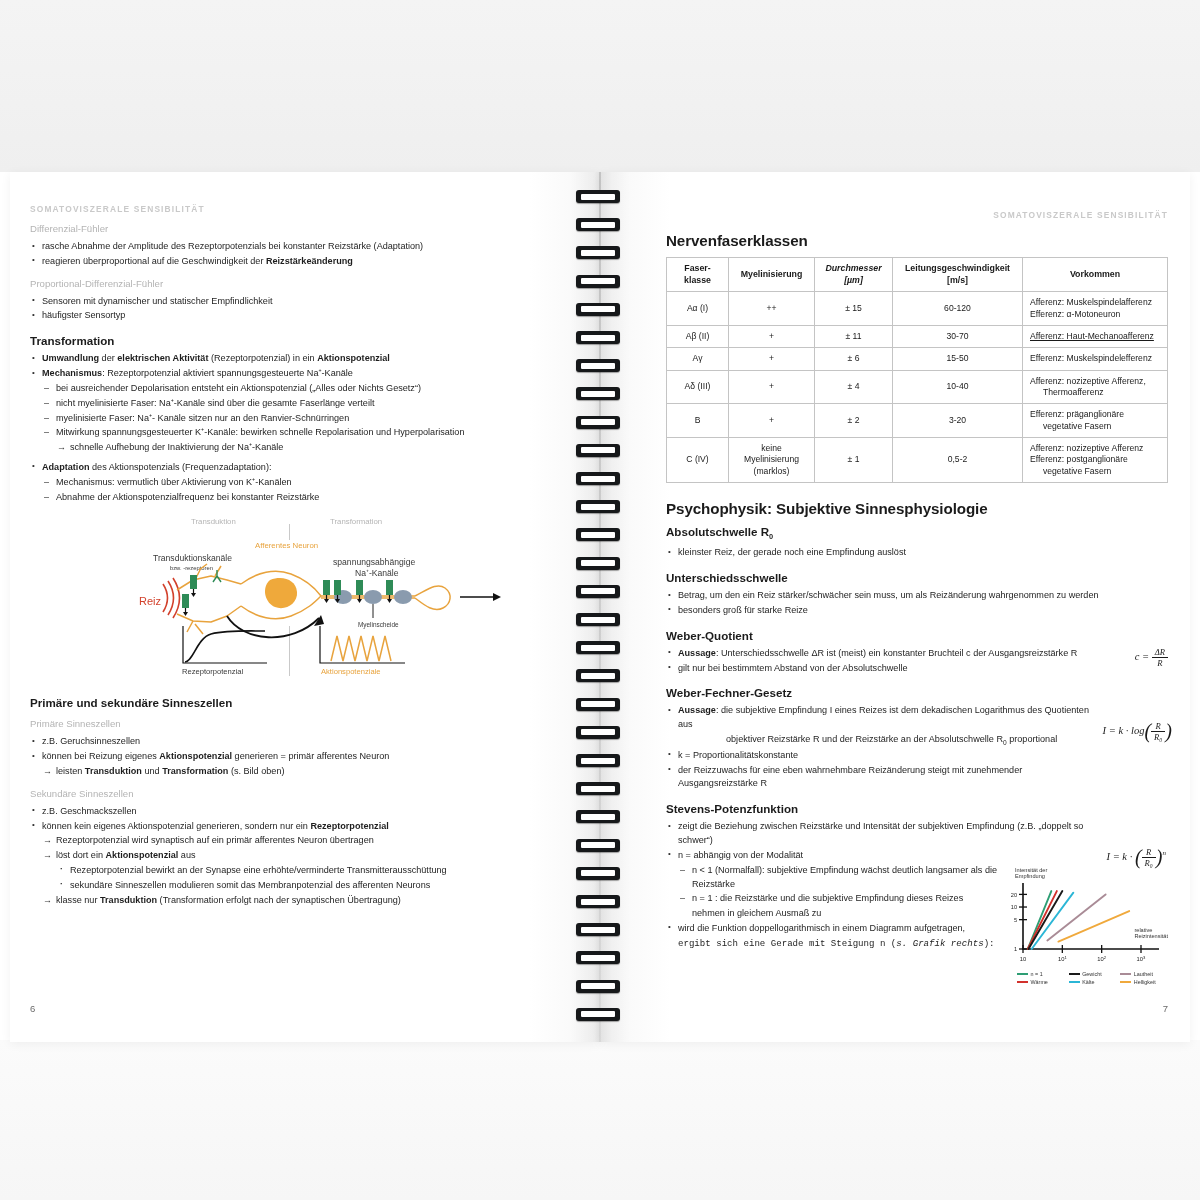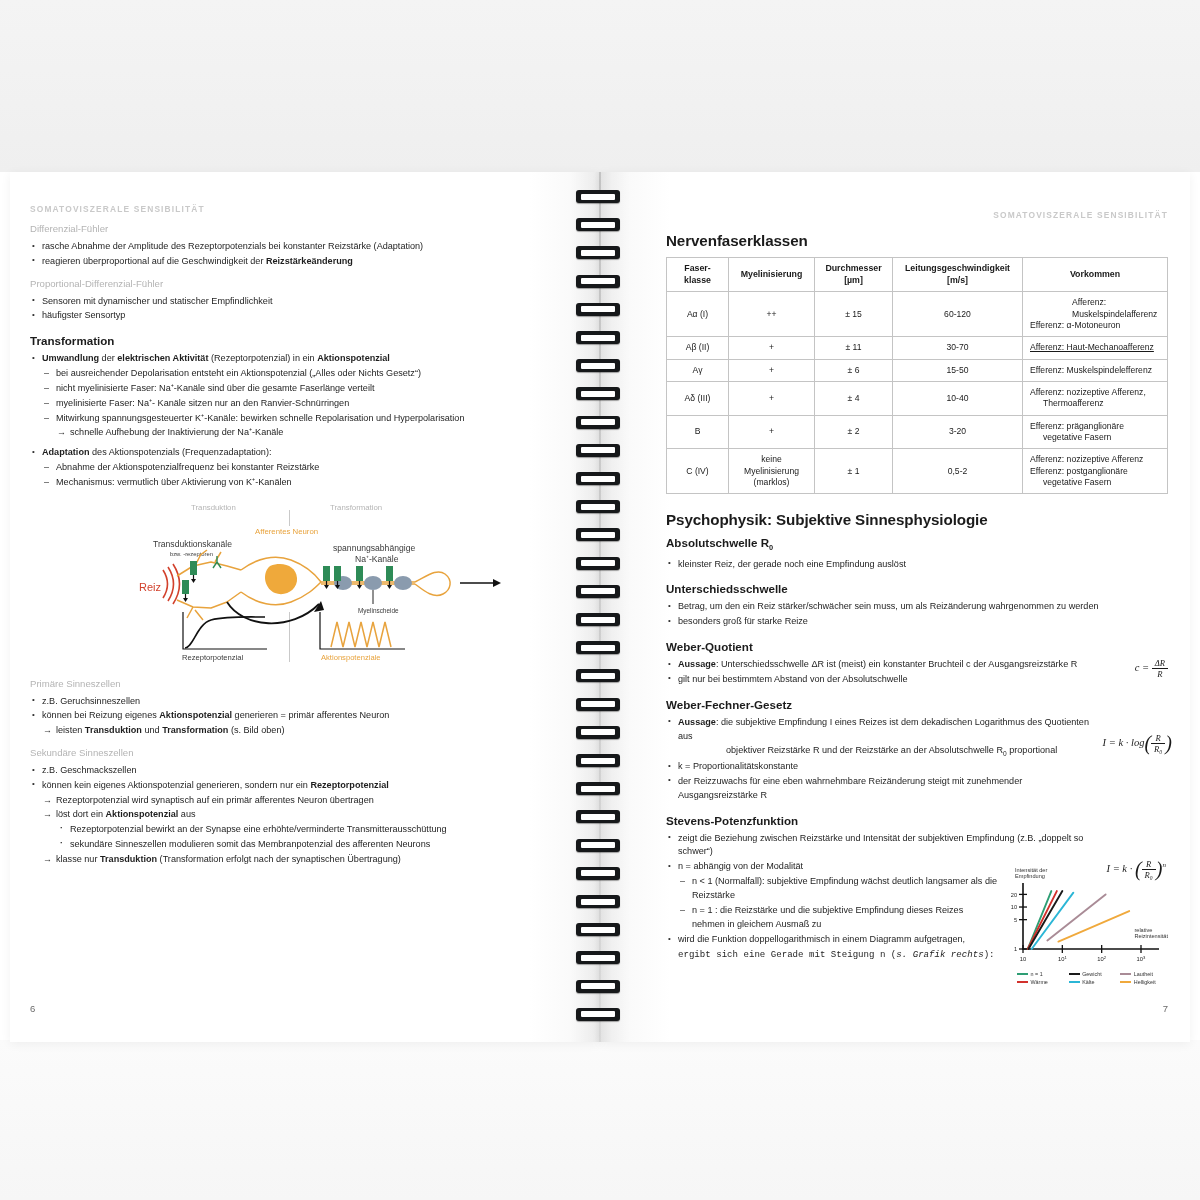--- a/index.html
+++ b/index.html
@@ -192,43 +192,46 @@
           <li class="l1">
             <span>häufigster Sensortyp</span>
           </li>
         </ul>
 
         <h2 class="sub">Transformation</h2>
         <ul>
           <li class="l1">
             <b>Umwandlung</b><span> der </span><b>elektrischen Aktivität</b><span> (Rezeptorpotenzial) in ein </span><b>Aktionspotenzial</b>
           </li>
+          <li class="l1">
+            <b>Mechanismus</b><span>: Rezeptorpotenzial aktiviert spannungsgesteuerte Na⁺-Kanäle</span>
+          </li>
           <li class="l2">
             <span>bei ausreichender Depolarisation entsteht ein Aktionspotenzial („Alles oder Nichts Gesetz“)</span>
           </li>
           <li class="l2">
             <span>nicht myelinisierte Faser: Na⁺-Kanäle sind über die gesamte Faserlänge verteilt</span>
           </li>
           <li class="l2">
             <span>myelinisierte Faser: Na⁺- Kanäle sitzen nur an den Ranvier-Schnürringen</span>
           </li>
           <li class="l2">
             <span>Mitwirkung spannungsgesteuerter K⁺-Kanäle: bewirken schnelle Repolarisation und Hyperpolarisation</span>
           </li>
           <li class="arrow2">
             <span>schnelle Aufhebung der Inaktivierung der Na⁺-Kanäle</span>
           </li>
           <li class="l1" style="margin-top:6px;">
             <b>Adaptation</b><span> des Aktionspotenzials (Frequenzadaptation):</span>
           </li>
           <li class="l2">
+            <span>Mechanismus: vermutlich über Aktivierung von K⁺-Kanälen</span>
+          </li>
+          <li class="l2">
             <span>Abnahme der Aktionspotenzialfrequenz bei konstanter Reizstärke</span>
-          </li>
-          <li class="l2">
-            <span>Mechanismus: vermutlich über Aktivierung von K⁺-Kanälen</span>
           </li>
         </ul>
 
         <div id="neuron-fig">
           <div class="lbl grey" style="left:76px; top:0px;">Transduktion</div>
           <div class="lbl grey" style="left:215px; top:0px;">Transformation</div>
           <div class="divider" style="left:174px; top:6px; height:16px;"></div>
           <div class="divider" style="left:174px; top:108px; height:50px;"></div>
 
           <div class="lbl orange" style="left:140px; top:24px; font-size:7.8px;">Afferentes Neuron</div>
@@ -332,20 +335,21 @@
               <path d="M70,144 C78,144 82,120 96,116 C112,112 134,113 150,113" stroke="#111" stroke-width="1.6" fill="none"></path>
             </g>
 
             <g>
               <path d="M205,108 L205,145 L290,145" stroke="#111" stroke-width="1.2" fill="none"></path>
               <path d="M216,143 L222,118 L228,143 L234,118 L240,143 L246,118 L252,143 L258,118 L264,143 L270,118 L276,143" stroke="#E8A33D" stroke-width="1.5" fill="none"></path>
             </g>
           </svg>
         </div>
 
+        <h2 class="sub" style="margin-top:13px;">Primäre und sekundäre Sinneszellen</h2>
 
         <div class="grey-head">Primäre Sinneszellen</div>
         <ul>
           <li class="l1">
             <span>z.B. Geruchsinneszellen</span>
           </li>
           <li class="l1">
             <span>können bei Reizung eigenes </span><b>Aktionspotenzial</b><span> generieren = primär afferentes Neuron</span>
           </li>
           <li class="arrow1">
@@ -392,41 +396,41 @@
         <table class="nfk">
           <thead>
             <tr>
               <th style="width:62px;">
                 <span>Faser-</span><br>
                 <span>klasse</span>
               </th>
               <th style="width:86px;">
                 <span>Myelinisierung</span>
               </th>
-              <th style="width:78px;">
+              <th style="width:78px;font-style:italic;">
                 <span>Durchmesser</span><br>
                 <span>[µm]</span>
               </th>
               <th style="width:130px;">
                 <span>Leitungsgeschwindigkeit</span><br>
                 <span>[m/s]</span>
               </th>
               <th>
                 <span>Vorkommen</span>
               </th>
             </tr>
           </thead>
           <tbody id="nfk-body">
               <tr>
                 <td>Aα (I)</td>
                 <td><span>++</span></td>
                 <td>± 15</td>
                 <td>60-120</td>
                 <td class="vk">
-                  <span style="display: block; margin-left: 42px;">Afferenz: Muskelspindelafferenz</span>
+                  <span style="display: block;">Afferenz: Muskelspindelafferenz</span>
                   <span style="display: block;">Efferenz: α-Motoneuron</span>
                 </td>
               </tr>
               <tr>
                 <td>Aβ (II)</td>
                 <td><span>+</span></td>
                 <td>± 11</td>
                 <td>30-70</td>
                 <td class="vk">
                   <span style="display: block; text-decoration: underline;">Afferenz: Haut-Mechanoafferenz</span>

